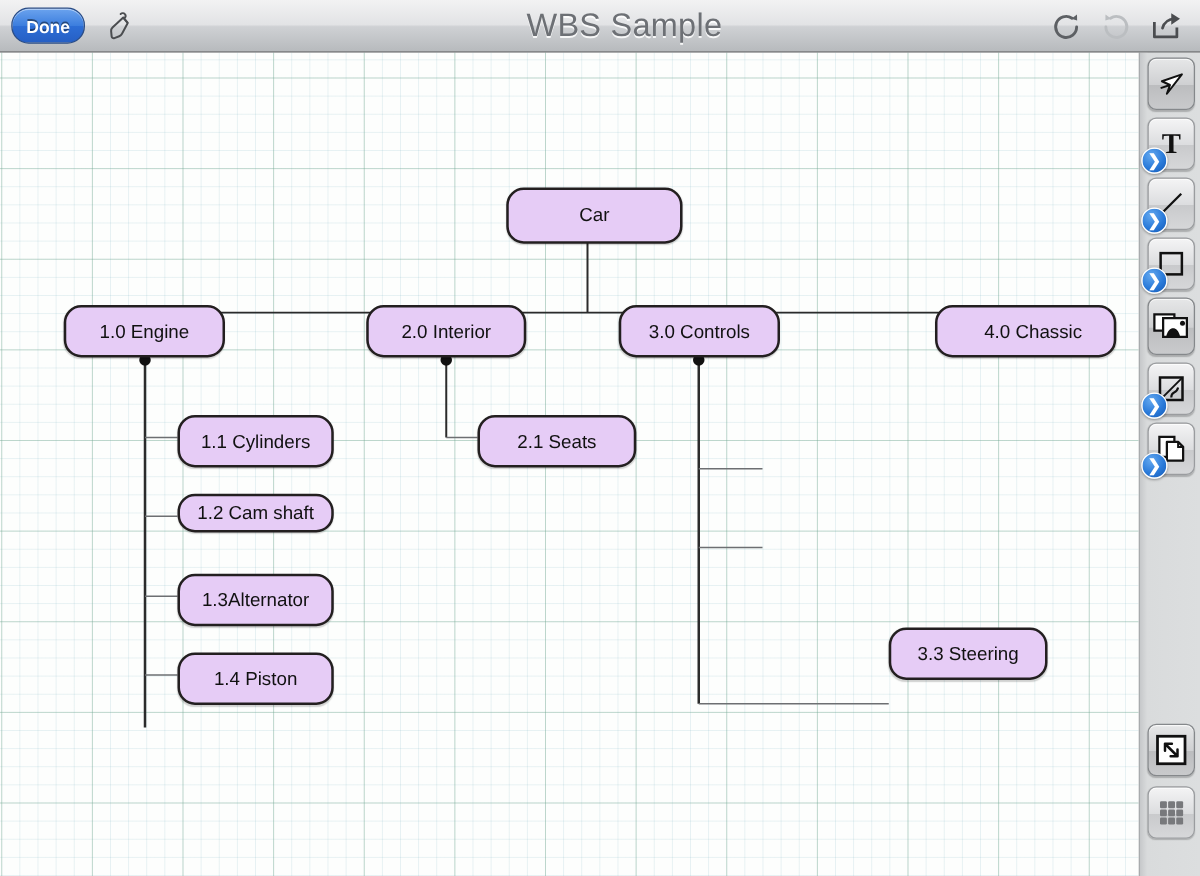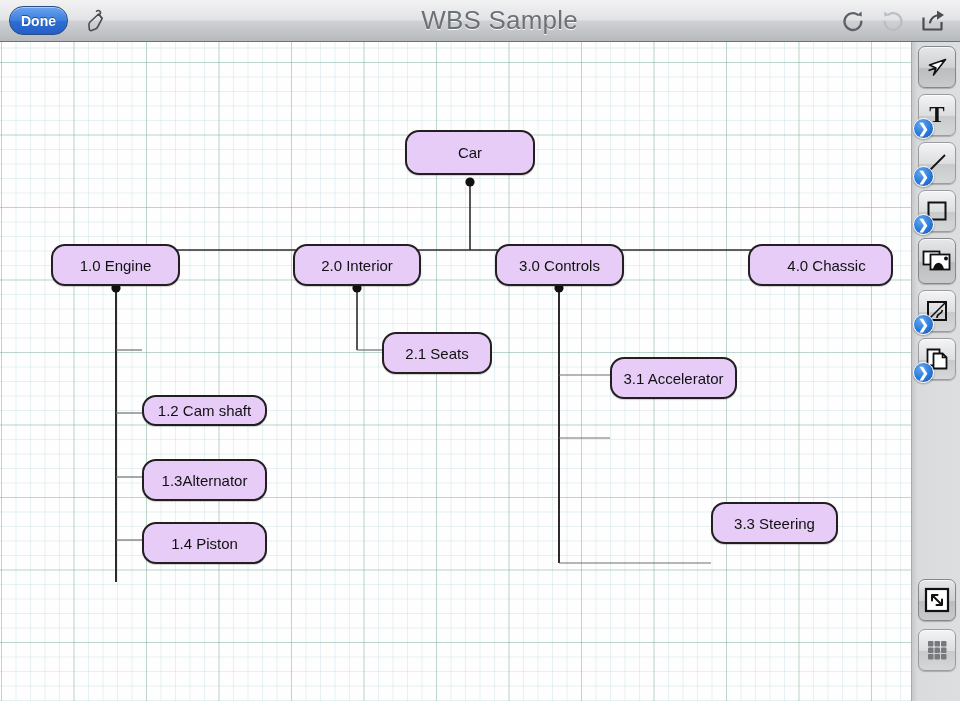--- a/index.html
+++ b/index.html
@@ -171,30 +171,30 @@
         <line x1="559" y1="333" x2="610" y2="333" stroke="#6d6f72" stroke-width="1.2"></line>
         <line x1="559" y1="396" x2="610" y2="396" stroke="#6d6f72" stroke-width="1.2"></line>
         <line x1="559" y1="521" x2="711" y2="521" stroke="#6d6f72" stroke-width="1.2"></line>
 
         <circle cx="470" cy="140" r="4.6" fill="#111"></circle>
         <circle cx="116" cy="246" r="4.6" fill="#111"></circle>
         <circle cx="357" cy="246" r="4.6" fill="#111"></circle>
         <circle cx="559" cy="246" r="4.6" fill="#111"></circle>
       </svg>
 
-      <div class="node" style="left:405px;top:88px;width:130px;height:45px;">Car</div>
+      <div class="node" style="left:405px;top:108px;width:141px;height:45px;">Car</div>
       <div class="node" style="left:51px;top:202px;width:129px;height:42px;">1.0 Engine</div>
       <div class="node" style="left:293px;top:202px;width:128px;height:42px;">2.0 Interior</div>
       <div class="node" style="left:495px;top:202px;width:129px;height:42px;">3.0 Controls</div>
       <div class="node" style="left:748px;top:202px;width:145px;height:42px;padding-left:12px;">4.0 Chassic</div>
+      <div class="node" style="left:142px;top:290px;width:125px;height:42px;">1.1 Cylinders</div>
       <div class="node" style="left:142px;top:353px;width:125px;height:31px;">1.2 Cam shaft</div>
       <div class="node" style="left:142px;top:417px;width:125px;height:42px;">1.3Alternator</div>
       <div class="node" style="left:142px;top:480px;width:125px;height:42px;">1.4 Piston</div>
-      <div class="node" style="left:382px;top:290px;width:110px;height:42px;">2.1 Seats</div>
-      <div class="node" style="left:610px;top:315px;width:127px;height:42px;">3.1 Accelerator</div>
+      <div class="node" style="left:382px;top:290px;width:127px;height:42px;">2.1 Seats</div>
       <div class="node" style="left:711px;top:460px;width:127px;height:42px;">3.3 Steering</div>
 
     </div>
   </div>
   <div id="canvas-gutter"></div>
 
   <div id="rail">
 
     <div class="tool sel" style="top:4px;">
       <svg width="26" height="26" viewBox="0 0 26 26">

